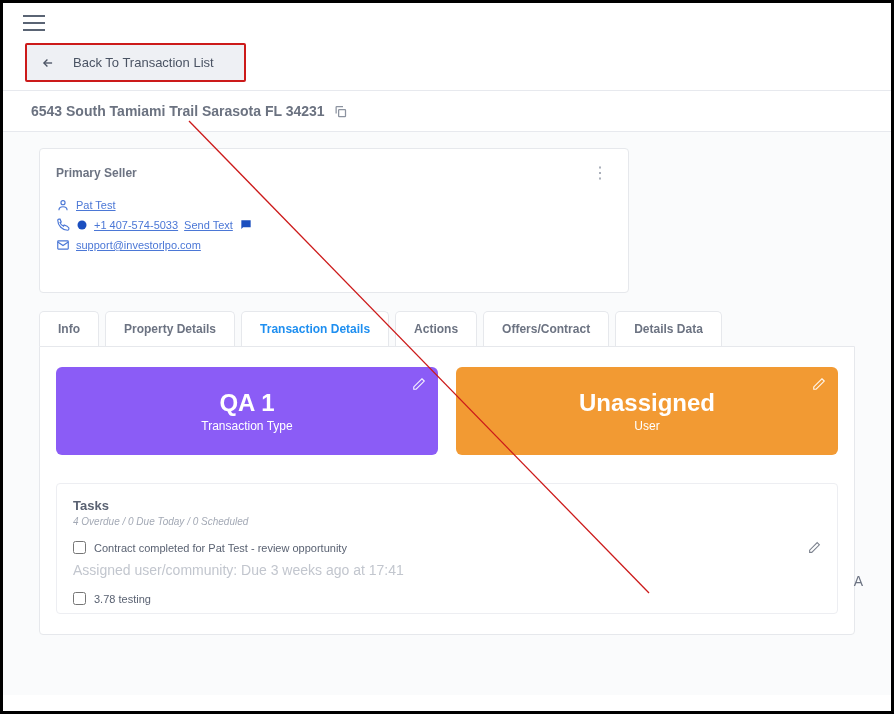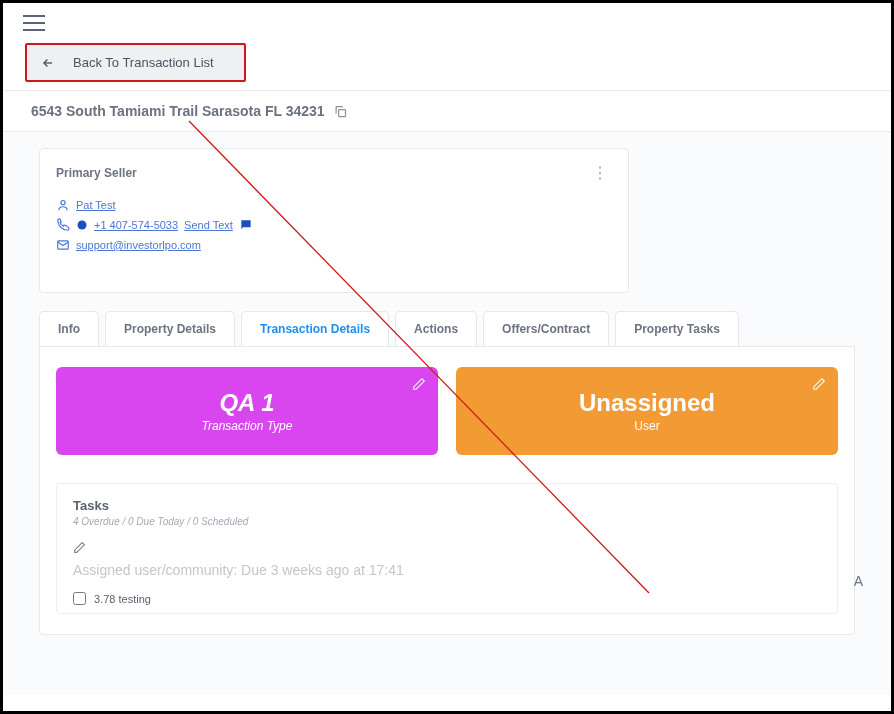--- a/index.html
+++ b/index.html
@@ -22,21 +22,21 @@
     .seller-row .ic { width: 14px; height: 14px; color: #4b77d6; flex-shrink: 0; }
     .seller-row .ic svg { width: 100%; height: 100%; display: block; }
     .seller-row a { color: #4b77d6; text-decoration: underline; filter: blur(0.5px); }
     .seller-row .phone-ic2 { color: #1b4fbf; width: 12px; height:12px;}
     .tabs { display: flex; gap: 6px; margin-top: 18px; }
     .tab { background: #fff; border: 1px solid #e6e8ec; border-bottom: none; border-radius: 5px 5px 0 0; padding: 10px 18px; font-size: 12px; color: #6c7382; cursor: pointer; font-weight: 600; filter: blur(0.5px);}
     .tab.active { color: #1f8ff0; filter: blur(0.5px);}
     .panel { background: #fff; border: 1px solid #e6e8ec; padding: 20px 16px; border-radius: 0 0 4px 4px; }
     .cards-row { display: flex; gap: 18px; }
     .big-card { flex: 1; border-radius: 6px; padding: 22px 18px; color: #fff; position: relative; text-align:center; }
-    .big-card.blue { background: #d946ef; font-style: italic; }
+    .big-card.blue { background: #8b5cf6; }
     .big-card.orange { background: #f29a33; }
     .big-card .title { font-size: 24px; font-weight: 700; filter: blur(0.5px);}
     .big-card .subtitle { font-size: 12px; margin-top: 2px; filter: blur(0.5px);}
     .big-card .edit-ic { position: absolute; top: 10px; right: 12px; width: 14px; height: 14px; color: rgba(255,255,255,0.9); cursor: pointer; filter: blur(0.5px);}
     .tasks-box { margin-top: 28px; border: 1px solid #edeef2; border-radius: 4px; padding: 14px 16px; }
     .tasks-hdr .title { font-size: 13px; color: #5a6272; font-weight: 600; filter: blur(0.5px);}
     .tasks-hdr .sub { font-size: 10px; color: #a3a9b5; margin-top: 3px; filter: blur(0.5px); font-style: italic;}
     .task-item { display: flex; align-items: center; justify-content: space-between; margin-top: 14px; padding-bottom: 6px;}
     .task-item .left { display:flex; align-items:center; gap: 8px;}
     .task-item input[type=checkbox] { width: 13px; height: 13px; }
@@ -119,21 +119,21 @@
       <a href="#">support@investorlpo.com</a>
     </div>
   </div>
 
   <div class="tabs">
     <div class="tab">Info</div>
     <div class="tab">Property Details</div>
     <div class="tab active">Transaction Details</div>
     <div class="tab">Actions</div>
     <div class="tab">Offers/Contract</div>
-    <div class="tab">Property Tasks</div>
+    <div class="tab">Details Data</div>
   </div>
 
   <div class="panel">
     <div class="cards-row">
       <div class="big-card blue">
         <svg class="edit-ic" viewBox="0 0 24 24" fill="none" stroke="currentColor" stroke-width="2">
             <path d="M17 3l4 4L7 21H3v-4z"></path>
           </svg>
         <div class="title">QA 1</div>
         <div class="subtitle">Transaction Type</div>
@@ -146,20 +146,24 @@
         <div class="subtitle">User</div>
       </div>
     </div>
 
     <div class="tasks-box">
       <div class="tasks-hdr">
         <div class="title">Tasks</div>
         <div class="sub">4 Overdue / 0 Due Today / 0 Scheduled</div>
       </div>
       <div class="task-item">
+        <div class="left">
+          <input type="checkbox" style="">
+          <span class="txt">Contract completed for Pat Test - review opportunity</span>
+        </div>
         <svg class="pencil" viewBox="0 0 24 24" fill="none" stroke="currentColor" stroke-width="2">
             <path d="M17 3l4 4L7 21H3v-4z"></path>
           </svg>
       </div>
       <div class="task-sub">Assigned user/community: Due 3 weeks ago at 17:41</div>
       <div class="task-item" style="padding-bottom:0;margin-bottom:-6px;">
         <div class="left">
           <input type="checkbox" style="">
           <span class="txt">3.78 testing</span>
         </div>

